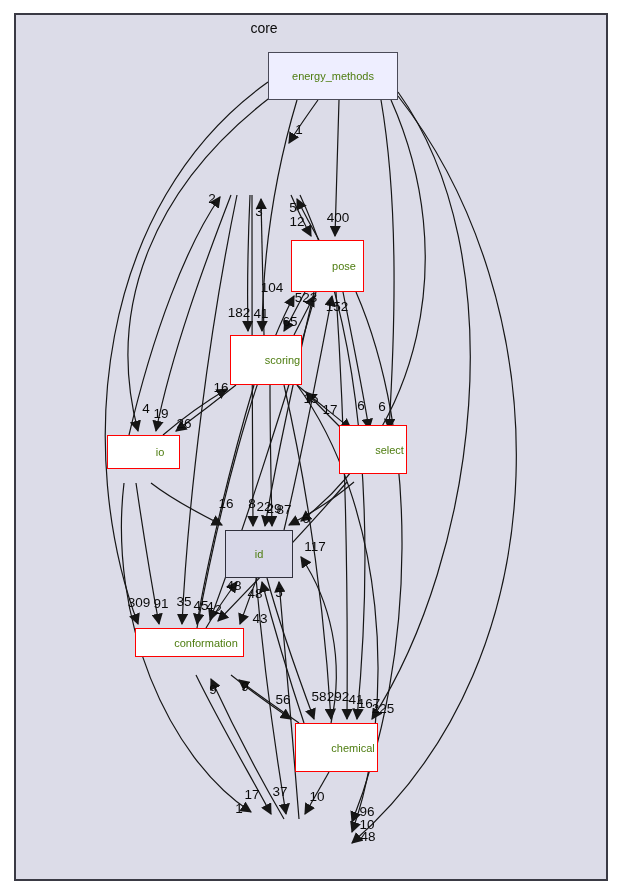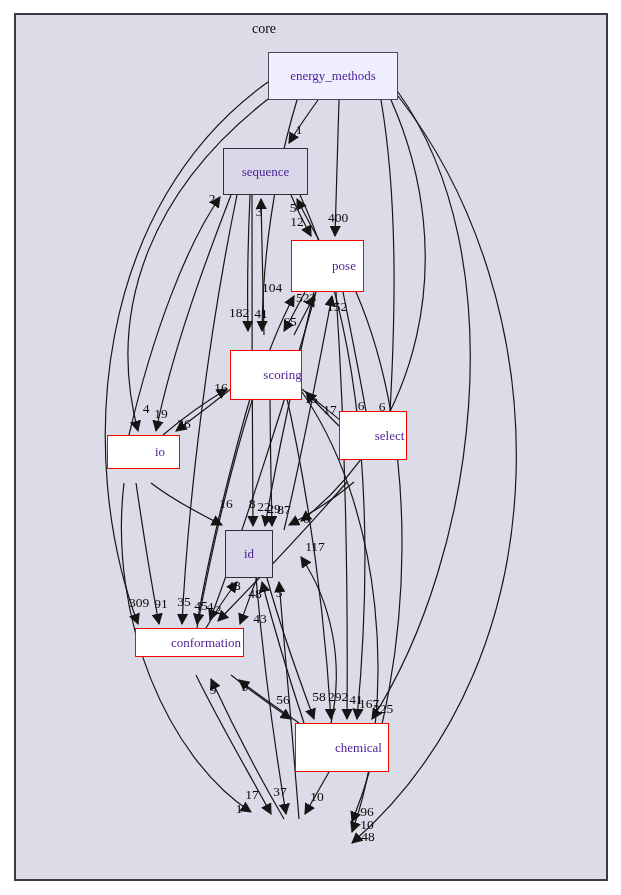--- a/index.html
+++ b/index.html
@@ -1,30 +1,30 @@
 <!DOCTYPE html>
 <html><head>
 <meta charset="utf-8">
 <style>
   html,body{margin:0;padding:0;background:#ffffff;}
   #stage{
     position:relative;
     width:621px;height:895px;
     background:#ffffff;
-    font-family:Liberation Serif, serif;
+    font-family:Liberation Sans, sans-serif;
     overflow:hidden;
   }
   #graph-svg{position:absolute;left:0;top:0;}
   .edge{fill:none;stroke:#161616;stroke-width:1.2px;}
   .edge-label{font-size:13.5px;fill:#0a0a0a;text-anchor:middle;}
   .cluster-label{font-size:14px;fill:#0a0a0a;text-anchor:middle;}
   .node{
     position:absolute;
     display:flex;align-items:center;justify-content:center;
-    font-size:13px;color:#4c1d95;
+    font-size:11px;color:#4d7c0f;
     box-sizing:border-box;
     cursor:pointer;
     text-align:center;
   }
   .node.main{background:#eeeeff;border:1.6px solid #4a4a58;}
   .node.plain{background:#d8d8e8;border:1.4px solid #30303c;}
   .node.red{background:#ffffff;border:1.6px solid #ff0000;padding-left:33px;}
 </style>
 </head>
 <body>
@@ -146,21 +146,20 @@
         <text x="252" y="799" class="edge-label">17</text>
         <text x="280" y="796" class="edge-label">37</text>
         <text x="317" y="801" class="edge-label">10</text>
         <text x="367" y="816" class="edge-label">96</text>
         <text x="367" y="829" class="edge-label">10</text>
         <text x="368" y="841" class="edge-label">48</text>
       </g>
   </svg>
 
   <div class="node main" style="left: 268px; top: 52px; width: 130px; height: 48px;">energy_methods</div>
-  <div class="node plain" style="left: 223px; top: 148px; width: 85px; height: 47px;">sequence</div>
   <div class="node red" style="left: 291px; top: 240px; width: 73px; height: 52px;">pose</div>
-  <div class="node red" style="left: 230px; top: 335px; width: 72px; height: 50px; margin-top: 15px;">scoring</div>
+  <div class="node red" style="left: 230px; top: 335px; width: 72px; height: 50px;">scoring</div>
   <div class="node red" style="left: 107px; top: 435px; width: 73px; height: 34px;">io</div>
-  <div class="node red" style="left: 339px; top: 411px; width: 68px; height: 49px;">select</div>
-  <div class="node plain" style="left: 225px; top: 530px; width: 48px; height: 48px;">id</div>
+  <div class="node red" style="left: 339px; top: 425px; width: 68px; height: 49px;">select</div>
+  <div class="node plain" style="left: 225px; top: 530px; width: 68px; height: 48px;">id</div>
   <div class="node red" style="left: 135px; top: 628px; width: 109px; height: 29px;">conformation</div>
-  <div class="node red" style="left: 295px; top: 723px; width: 94px; height: 49px; text-align: center;">chemical</div>
+  <div class="node red" style="left: 295px; top: 723px; width: 83px; height: 49px; text-align: center;">chemical</div>
 </div>
 
 </body></html>

